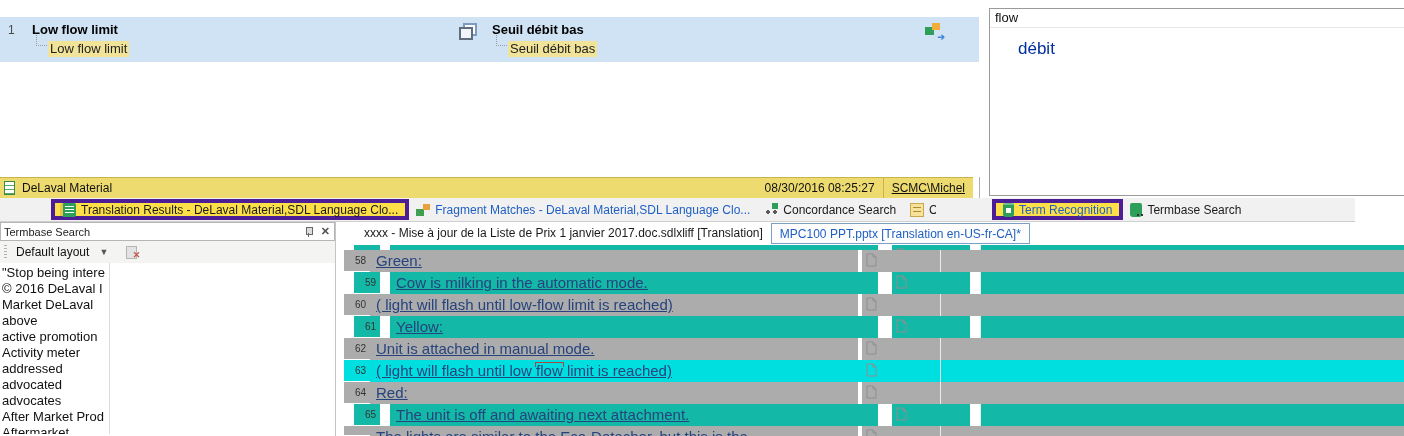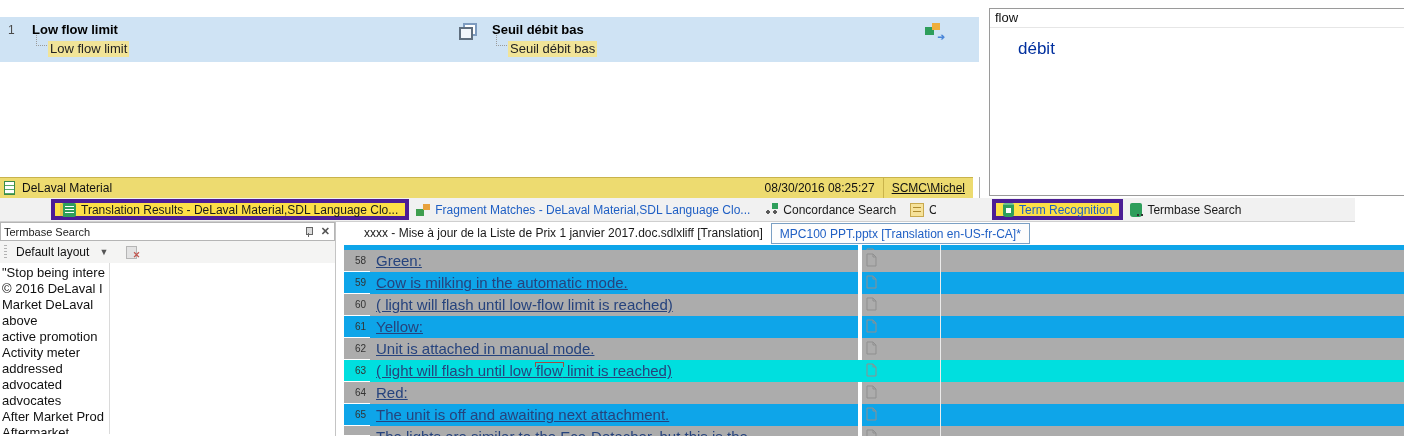--- a/index.html
+++ b/index.html
@@ -109,21 +109,21 @@
   
   .editor { position:absolute; left:344px; top:222px; right:0; bottom:0; background:#fff;padding-left:12px; }
   .doc-tabs { height:23px; display:flex; align-items:flex-start; font-size:12px; padding-top:1px; }
   .dtab { padding:3px 8px 2px 8px; white-space:nowrap; color:#1a1a1a; }
   .dtab.active { border:1px solid #7ba0c4; color:#1f5fc4; background:#fdfdfd; }
   .rows { position:absolute; left:0; top:23px; right:0; bottom:0; overflow:hidden; }
   .erow { display:flex; height:22px; overflow:hidden; }
   .erow.partial-top { height:5px; }
   .erow.partial-bottom { height:10px; }
   .erow.light > .cell { background:#acacac; }
-  .erow.dark  > .cell { background:#0ea5e9; }
+  .erow.dark  > .cell { background:#14b8a6;margin-left:10px; }
   .erow.selected > .cell { background:#00dfdf; }
   .numcell { flex:none; width:26px; background:#ebebeb; border-bottom:1px solid #fff;
     font-size:10px; color:#333; text-align:right; padding:5px 4px 0 0; }
   .erow.selected .numcell { background:#00dfdf; }
   .srccell { flex:none; width:488px; padding:2px 0 0 6px; font-size:15px; color:#26437d; white-space:nowrap; overflow:hidden;text-decoration:underline; }
   .gapcell { flex:none; width:4px; background:#fff; }
   .erow.selected .gapcell { background:#00dfdf; }
   .statcell { flex:none; width:78px; padding:3px 0 0 4px; }
   .tgtcell { flex:1; border-left:1px solid #ececec; }
   .page-icon { display:block; width:11px; height:14px; }

